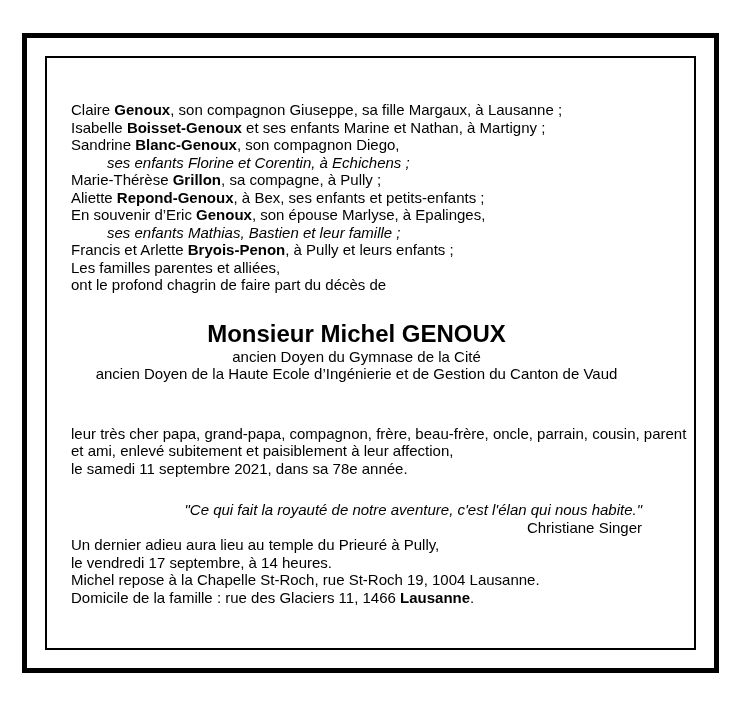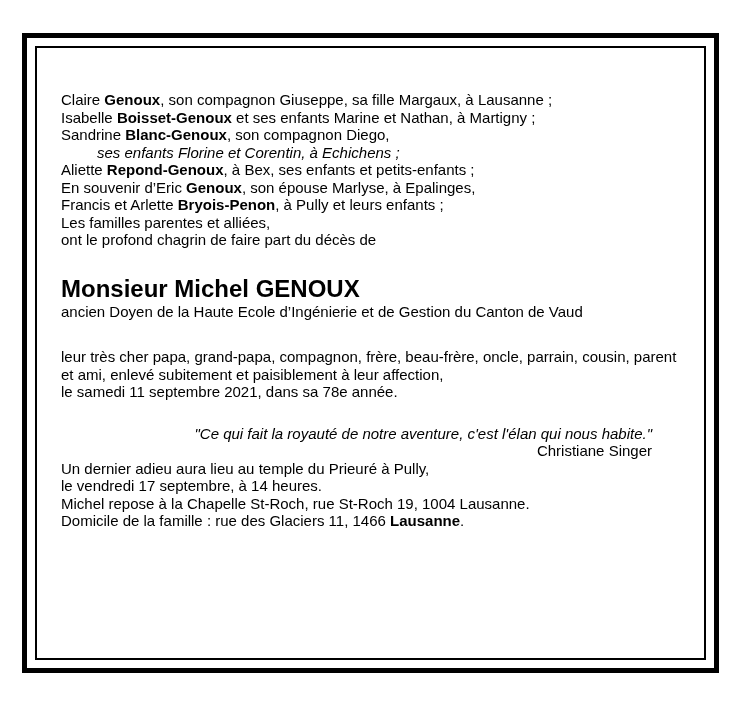--- a/index.html
+++ b/index.html
@@ -16,72 +16,75 @@
     color: #000000;
   }
   .frame {
     position: absolute;
     left: 22px;
     top: 33px;
     width: 697px;
     height: 640px;
     box-sizing: border-box;
     border: 5px solid #000000;
-    padding: 8px;
+    padding: 18px;
     background: #ffffff;
   }
   .frame-inner {
     box-sizing: border-box;
     width: 100%;
     height: 100%;
     border: 2px solid #000000;
     padding: 43px 52px 0 24px;
     overflow: hidden;
   }
   .line {
     font-size: 15px;
     line-height: 17.5px;
     white-space: nowrap;
   }
   .indent { padding-left: 36px; font-style: italic; }
   .bold { font-weight: bold; }
-  .center-block { }
+  .center-block { text-align: center; }
   .title {
     margin-top: 26px;
     font-size: 24px;
     line-height: 28px;
     font-weight: bold;
   }
-  .tribute { margin-top: 28px; }
+  .tribute { margin-top: 42px; }
   .quote { margin-top: 24px; text-align: right; }
   .quote-text { font-style: italic; }
   .ceremony { }
 </style>
 </head>
 <body>
 
 <div class="page">
   <div class="frame">
     <div class="frame-inner">
 
       <div class="intro">
           <div class="line"><span class="seg">Claire </span><span class="seg bold">Genoux</span><span class="seg">, son compagnon Giuseppe, sa fille Margaux, à Lausanne ;</span></div>
           <div class="line"><span class="seg">Isabelle </span><span class="seg bold">Boisset-Genoux</span><span class="seg"> et ses enfants Marine et Nathan, à Martigny ;</span></div>
           <div class="line"><span class="seg">Sandrine </span><span class="seg bold">Blanc-Genoux</span><span class="seg">, son compagnon Diego,</span></div>
           <div class="line indent"><span class="seg">ses enfants Florine et Corentin, à Echichens ;</span></div>
+          <div class="line"><span class="seg">Marie-Thérèse </span><span class="seg bold">Grillon</span><span class="seg">, sa compagne, à Pully ;</span></div>
           <div class="line"><span class="seg">Aliette </span><span class="seg bold">Repond-Genoux</span><span class="seg">, à Bex, ses enfants et petits-enfants ;</span></div>
           <div class="line"><span class="seg">En souvenir d’Eric </span><span class="seg bold">Genoux</span><span class="seg">, son épouse Marlyse, à Epalinges,</span></div>
+          <div class="line indent"><span class="seg">ses enfants Mathias, Bastien et leur famille ;</span></div>
           <div class="line"><span class="seg">Francis et Arlette </span><span class="seg bold">Bryois-Penon</span><span class="seg">, à Pully et leurs enfants ;</span></div>
           <div class="line"><span class="seg">Les familles parentes et alliées,</span></div>
           <div class="line"><span class="seg">ont le profond chagrin de faire part du décès de</span></div>
         </div>
 
       <div class="center-block">
         <div class="title">Monsieur Michel GENOUX</div>
         <div class="subtitles">
+            <div class="line"><span class="seg">ancien Doyen du Gymnase de la Cité</span></div>
             <div class="line"><span class="seg">ancien Doyen de la Haute Ecole d’Ingénierie et de Gestion du Canton de Vaud</span></div>
           </div>
       </div>
 
       <div class="tribute">
           <div class="line"><span class="seg">leur très cher papa, grand-papa, compagnon, frère, beau-frère, oncle, parrain, cousin, parent</span></div>
           <div class="line"><span class="seg">et ami, enlevé subitement et paisiblement à leur affection,</span></div>
           <div class="line"><span class="seg">le samedi 11 septembre 2021, dans sa 78e année.</span></div>
         </div>
 

